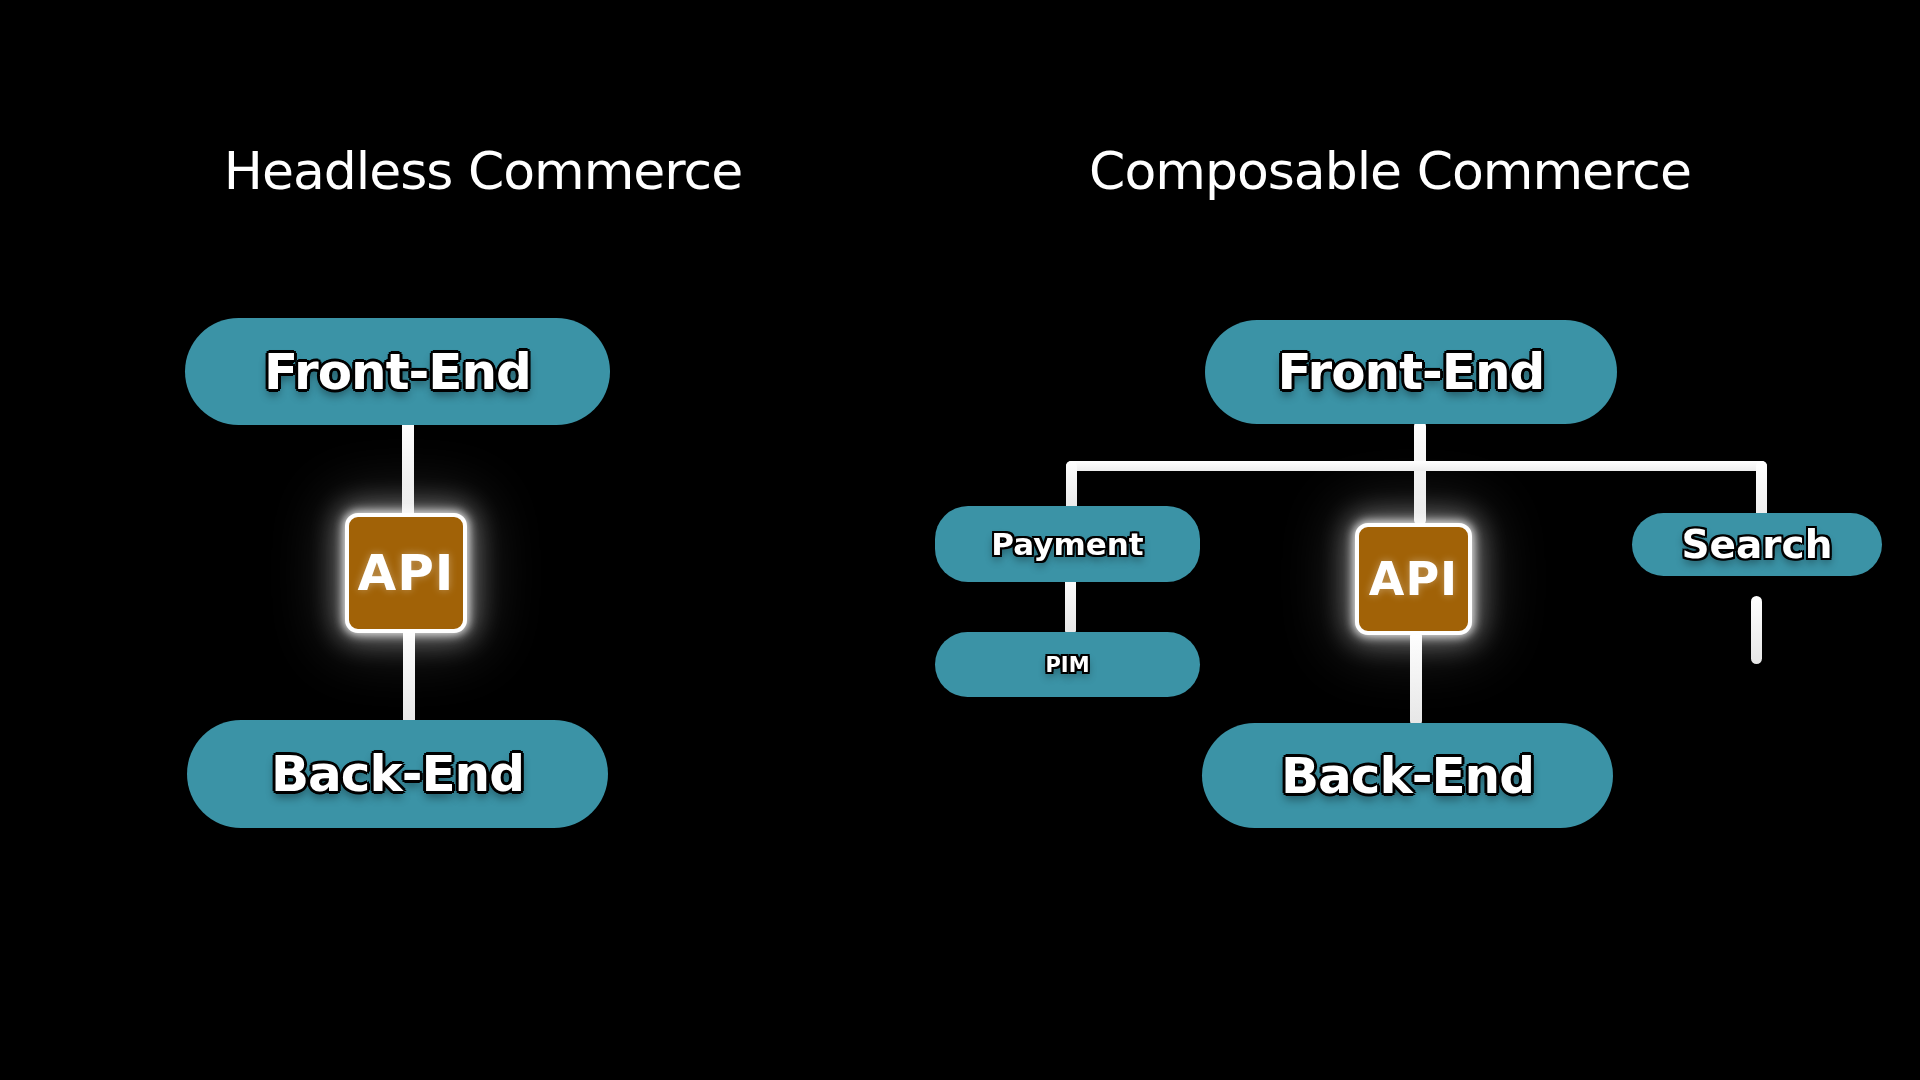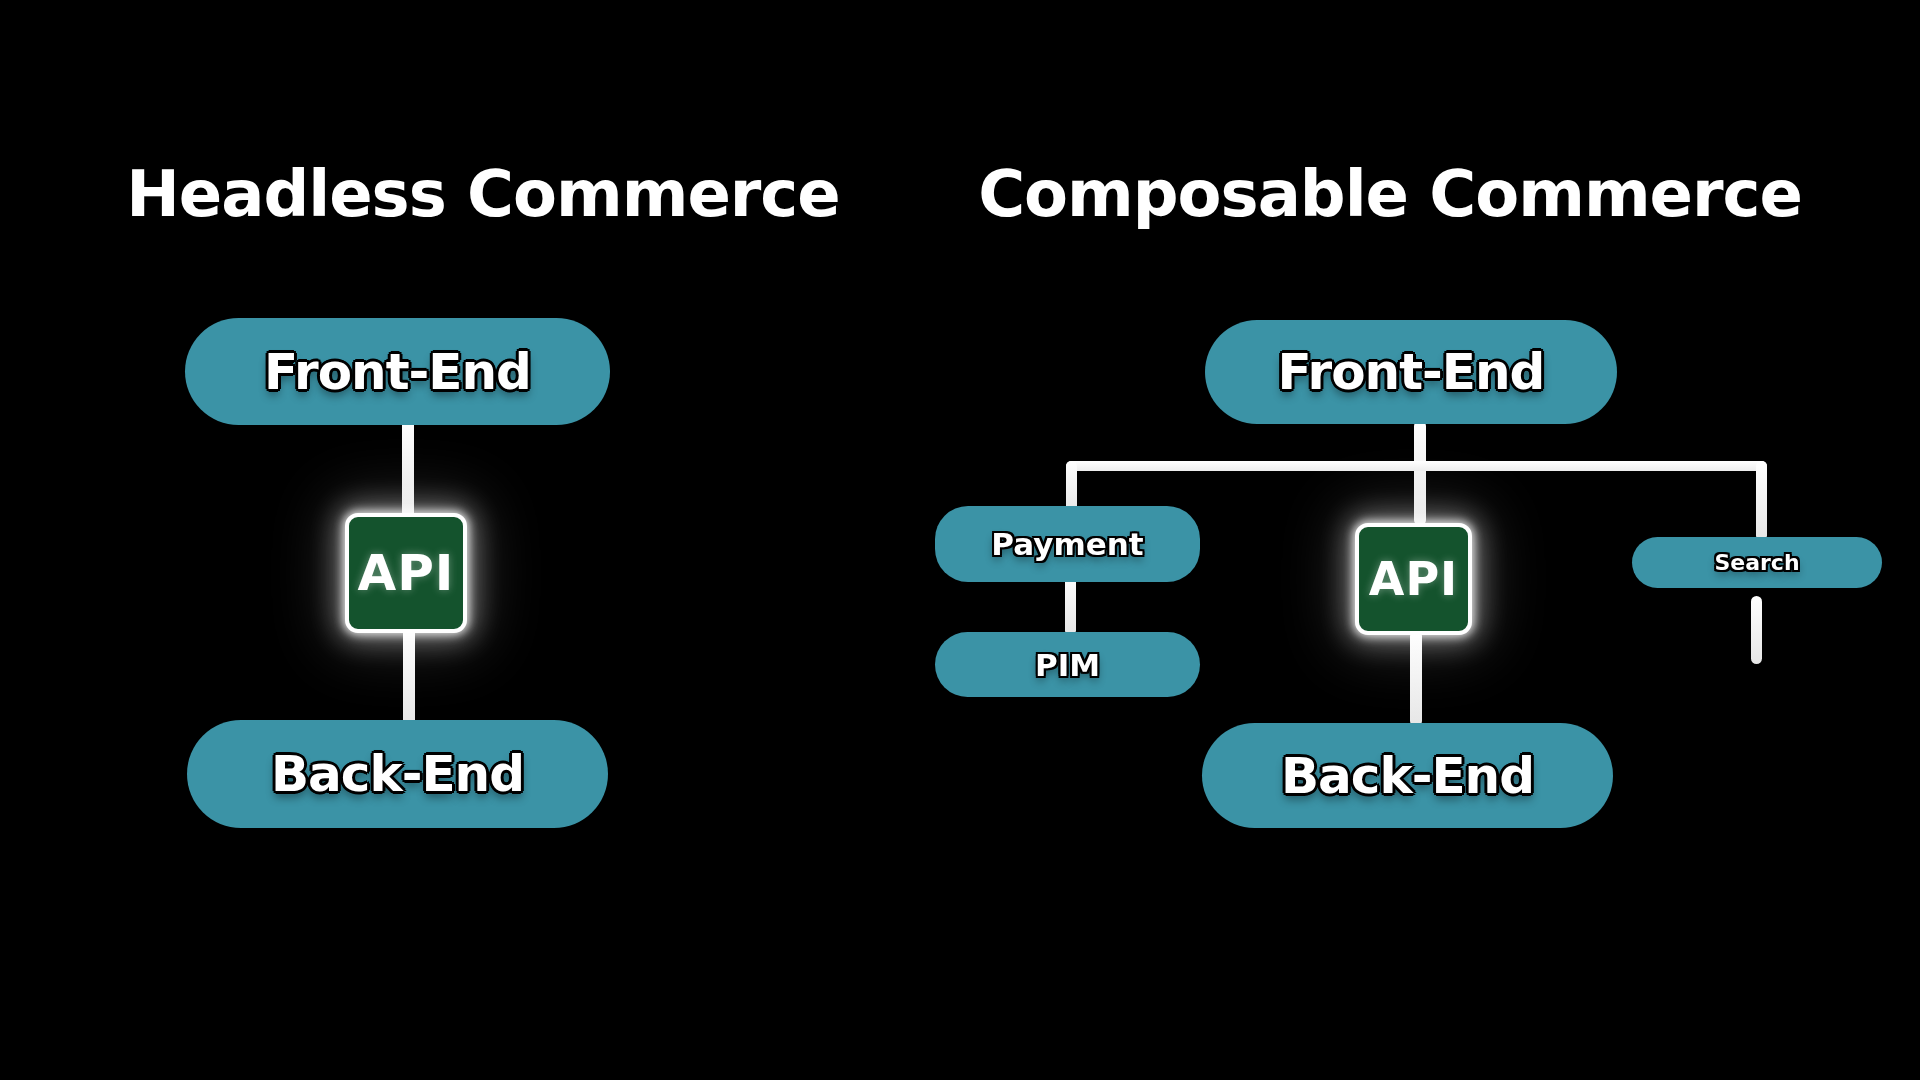--- a/index.html
+++ b/index.html
@@ -12,27 +12,26 @@
     width: 1920px;
     height: 1080px;
     background: #000000;
     overflow: hidden;
     font-family: "DejaVu Sans", "Liberation Sans", sans-serif;
   }
   .title {
     position: absolute;
     transform: translateX(-50%);
     color: #ffffff;
-    font-size: 64px;
-    font-weight: 700;
+    font-size: 52px;
+    font-weight: 400;
     letter-spacing: -1px;
     white-space: nowrap;
     line-height: 1;
     z-index: 3;
-    margin-top: 17px;
   }
   .pill {
     position: absolute;
     background: #3B93A6;
     display: flex;
     align-items: center;
     justify-content: center;
     color: #ffffff;
     font-weight: 700;
     white-space: nowrap;
@@ -50,21 +49,21 @@
       3px 0 0 #000, -3px 0 0 #000, 0 3px 0 #000, 0 -3px 0 #000,
       2px 2px 0 #000, -2px 2px 0 #000, 2px -2px 0 #000, -2px -2px 0 #000,
       0 6px 10px rgba(0,0,0,0.45);
     text-align: center;
   }
   .pill.small {
     border-radius: 33px;
   }
   .apibox {
     position: absolute;
-    background: #14532d;
+    background: #a16207;
     border: 4px solid #ffffff;
     border-radius: 13px;
     box-sizing: border-box;
     display: flex;
     align-items: center;
     justify-content: center;
     color: #ffffff;
     font-weight: 700;
     letter-spacing: 1px;
     z-index: 2;
@@ -105,22 +104,22 @@
   <div class="line v" style="left:1066px; top:461px; width:11px; height:53px;"></div>
   <div class="line v" style="left:1756px; top:461px; width:11px; height:80px;"></div>
   <div class="line v" style="left:1065px; top:572px; width:11px; height:64px;"></div>
   <div class="line v" style="left:1410px; top:630px; width:12px; height:97px;"></div>
   <div class="line v" style="left:1751px; top:596px; width:11px; height:68px;"></div>
 
   <div class="pill big" style="left:1205px; top:320px; width:412px; height:104px;">Front-End</div>
 
   <div class="pill small" style="left:935px; top:506px; width:265px; height:76px; font-size:31px;">Payment</div>
 
-  <div class="pill small" style="left:935px; top:632px; width:265px; height:65px; font-size:31px;">PIM</div>
+  <div class="pill small" style="left:935px; top:632px; width:265px; height:65px; font-size:21px;">PIM</div>
 
   <div class="apibox" style="left:1355px; top:523px; width:117px; height:112px; font-size:46px;">API</div>
 
-  <div class="pill small" style="left:1632px; top:537px; width:250px; height:51px; font-size:22px;">Search</div>
+  <div class="pill small" style="left:1632px; top:513px; width:250px; height:63px; font-size:39px;">Search</div>
 
 
   <div class="pill big" style="left:1202px; top:723px; width:411px; height:105px;">Back-End</div>
 
 </div>
 
 </body></html>

